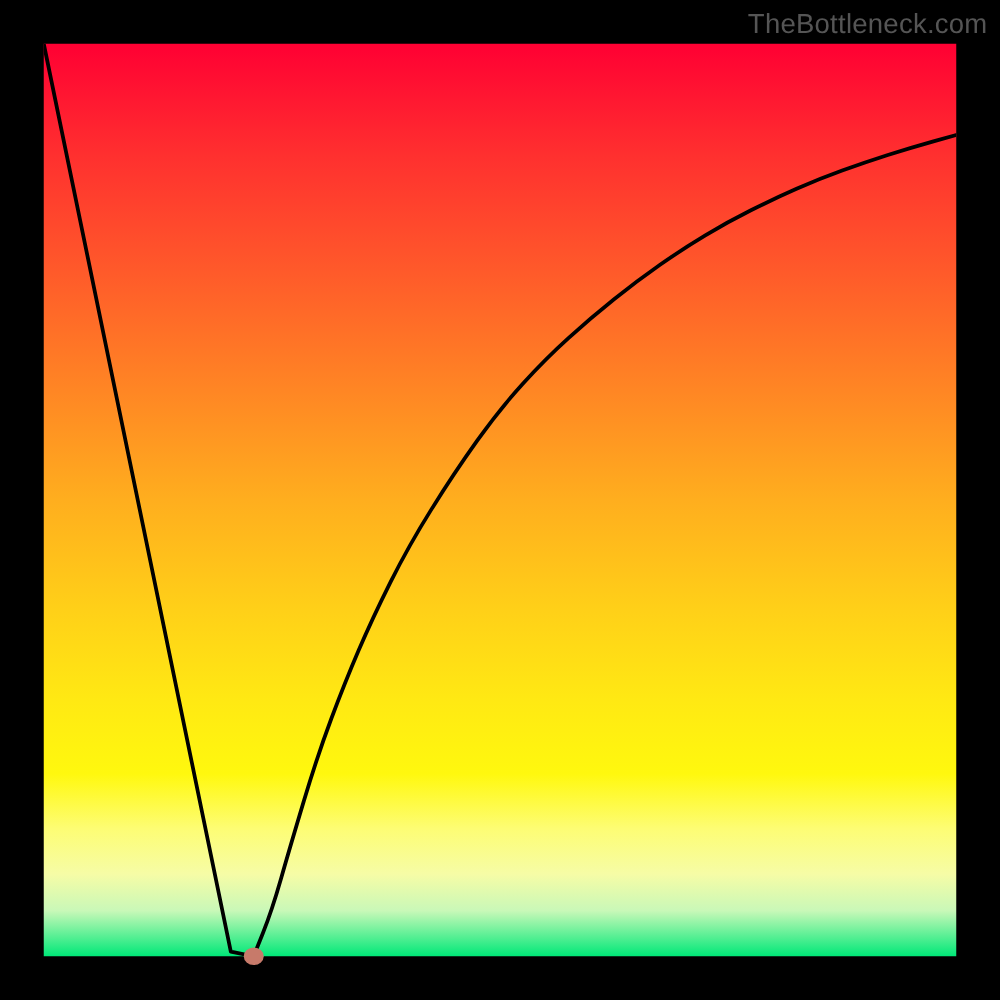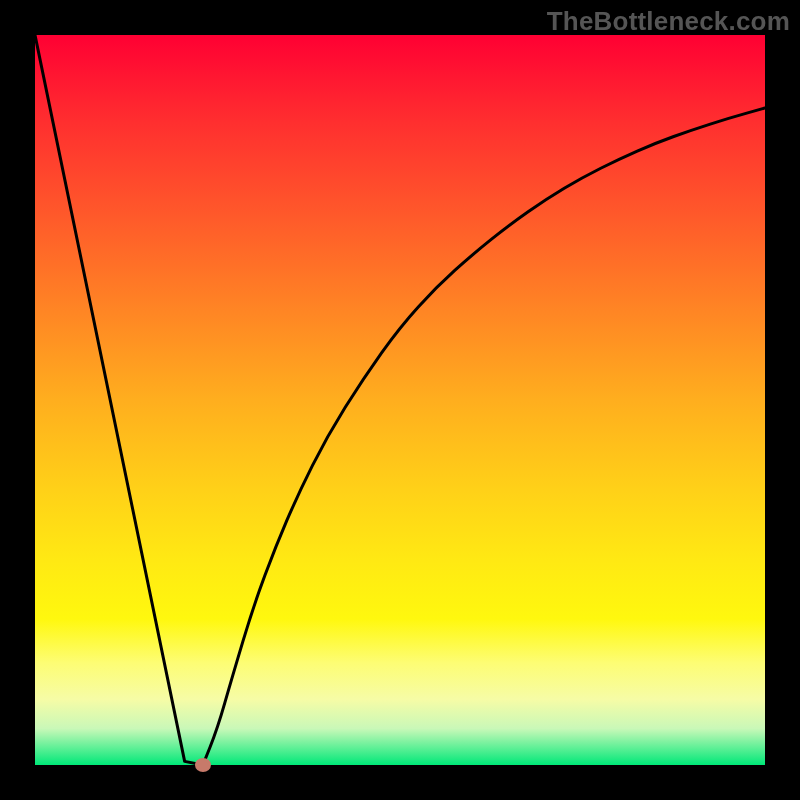--- a/index.html
+++ b/index.html
@@ -44,22 +44,22 @@
     left: 0;
     top: 0;
     width: 730px;
     height: 730px;
   }
   .watermark {
     position: absolute;
     top: 6px;
     right: 10px;
     color: #555;
-    font-size: 26px;
-    font-weight: 700;
+    font-size: 22px;
+    font-weight: 400;
     letter-spacing: 0.2px;
   }
   .marker {
     position: absolute;
     width: 16px;
     height: 14px;
     border-radius: 50%;
     background: #c77a6a;
     transform: translate(-50%, -50%);
   }

